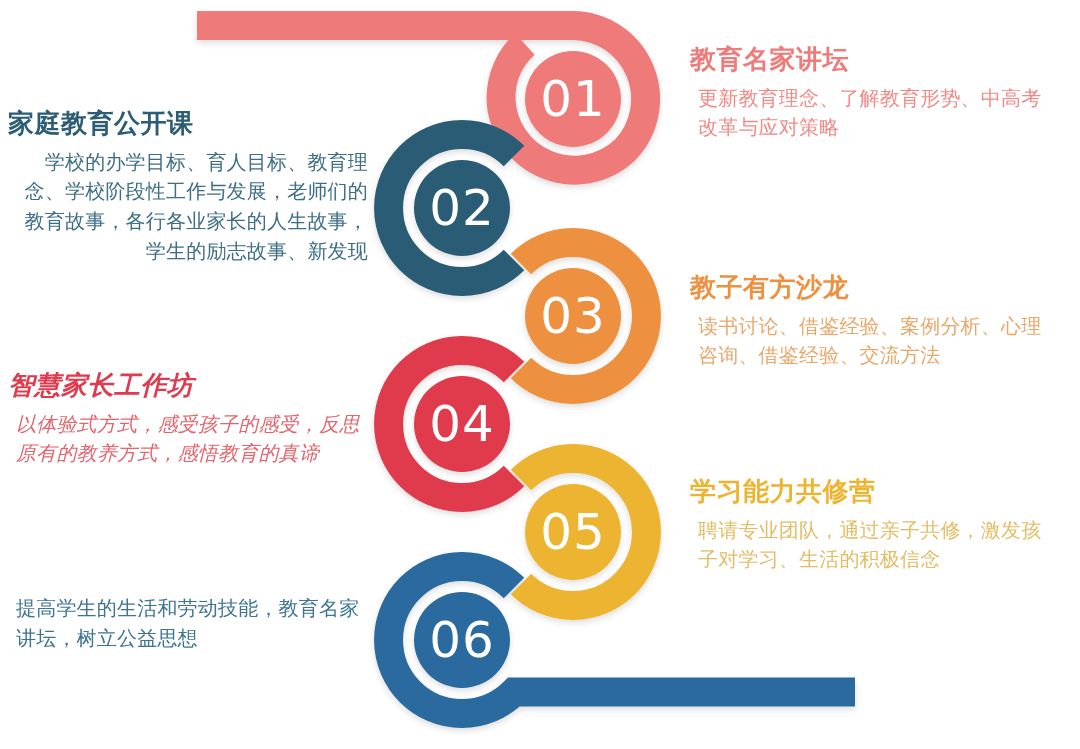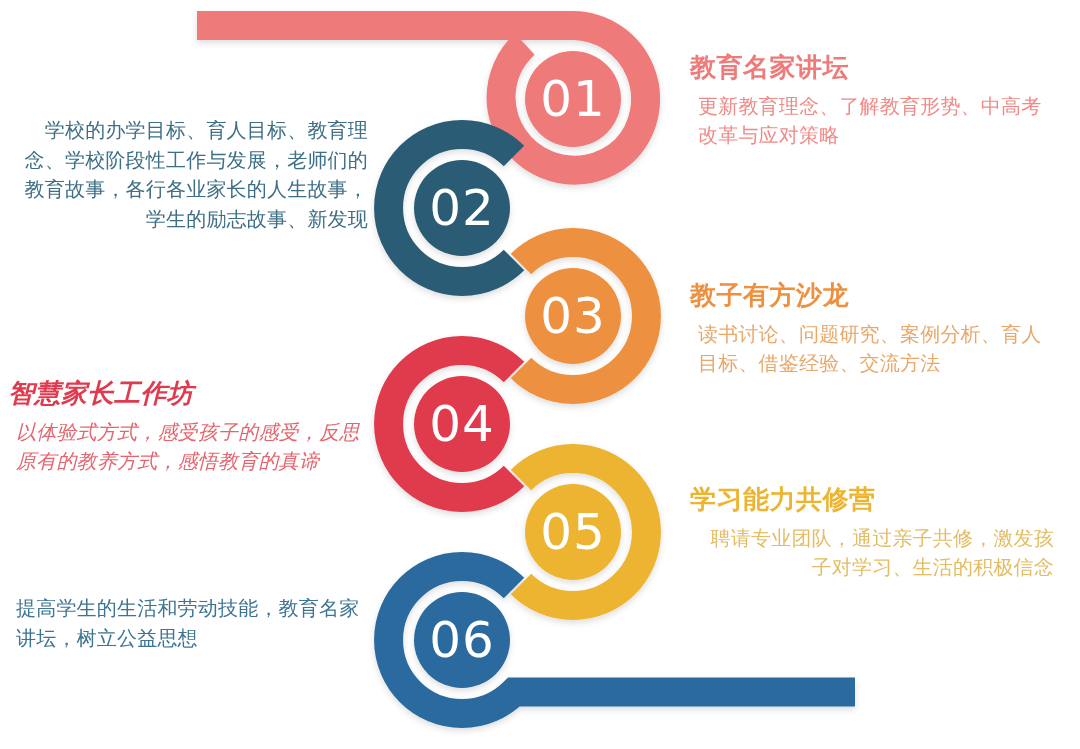--- a/index.html
+++ b/index.html
@@ -26,21 +26,21 @@
     height: 749px;
   }
   .text-block {
     position: absolute;
     box-sizing: border-box;
   }
   .block-title {
     font-size: 26px;
     font-weight: bold;
     line-height: 1.22;
-    margin: 8px 0 4px 0;
+    margin: 0 0 4px 0;
     letter-spacing: 0.5px;
   }
   .block-desc {
     font-size: 20px;
     line-height: 1.48;
     margin: 8px;
     letter-spacing: 0.2px;
   }
   .side-left  { text-align: left; }
   .side-right { text-align: left; }
@@ -107,35 +107,36 @@
       </g>
     </g>
   </svg>
 
   <div class="text-block side-right" style="left:690px; top:44px; width:372px;">
     <h2 class="block-title" style="color:#EE7A7A;">教育名家讲坛</h2>
     <p class="block-desc" style="color:#F08A86;">更新教育理念、了解教育形势、中高考改革与应对策略</p>
   </div>
 
   <div class="text-block side-left" style="left:8px; top:108px; width:368px;">
+    <h2 class="block-title" style="color:#2C5D75;">家庭教育公开课</h2>
     <p class="block-desc" style="color:#3D6E84;text-align:right;">学校的办学目标、育人目标、教育理念、学校阶段性工作与发展，老师们的教育故事，各行各业家长的人生故事，学生的励志故事、新发现</p>
   </div>
 
   <div class="text-block side-right" style="left:690px; top:272px; width:372px;">
     <h2 class="block-title" style="color:#ED9140;">教子有方沙龙</h2>
-    <p class="block-desc" style="color:#E8A86A;">读书讨论、问题研究、案例分析、育人目标、借鉴经验、交流方法</p>
+    <p class="block-desc" style="color:#E8A86A;">读书讨论、借鉴经验、案例分析、心理咨询、借鉴经验、交流方法</p>
   </div>
 
   <div class="text-block side-left" style="left:8px; top:370px; width:368px;font-style:italic;">
     <h2 class="block-title" style="color:#E03A4E;">智慧家长工作坊</h2>
     <p class="block-desc" style="color:#E4656E;">以体验式方式，感受孩子的感受，反思原有的教养方式，感悟教育的真谛</p>
   </div>
 
   <div class="text-block side-right" style="left:690px; top:476px; width:372px;">
     <h2 class="block-title" style="color:#EDB430;">学习能力共修营</h2>
-    <p class="block-desc" style="color:#E3BC63;text-align:right;">聘请专业团队，通过亲子共修，激发孩子对学习、生活的积极信念</p>
+    <p class="block-desc" style="color:#E3BC63;">聘请专业团队，通过亲子共修，激发孩子对学习、生活的积极信念</p>
   </div>
 
   <div class="text-block side-left" style="left:8px; top:586px; width:368px;">
     <p class="block-desc" style="color:#3D7492;">提高学生的生活和劳动技能，教育名家讲坛，树立公益思想</p>
   </div>
 
 </div>
 
 </body></html>

